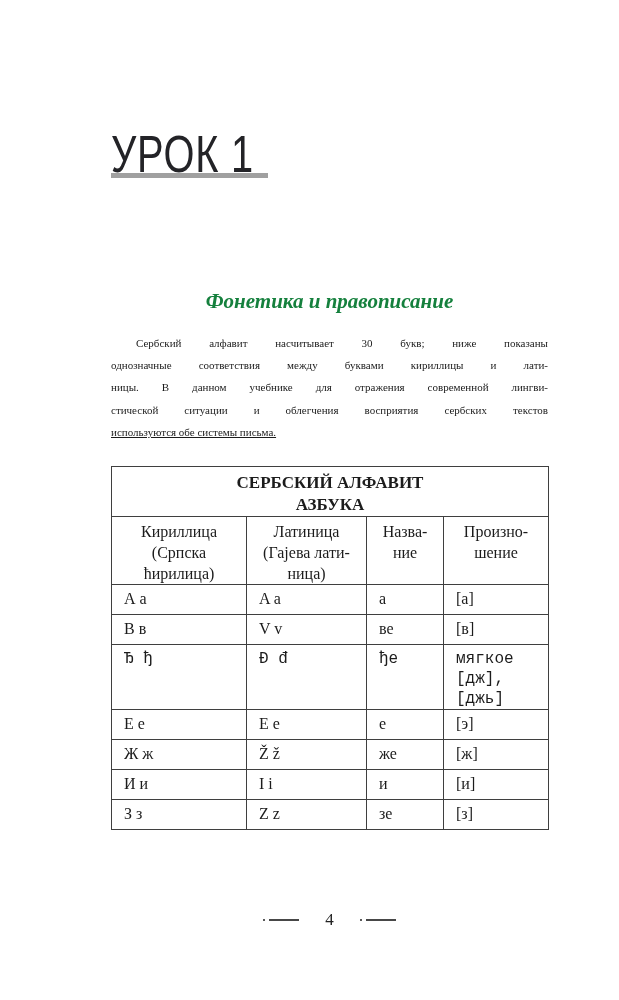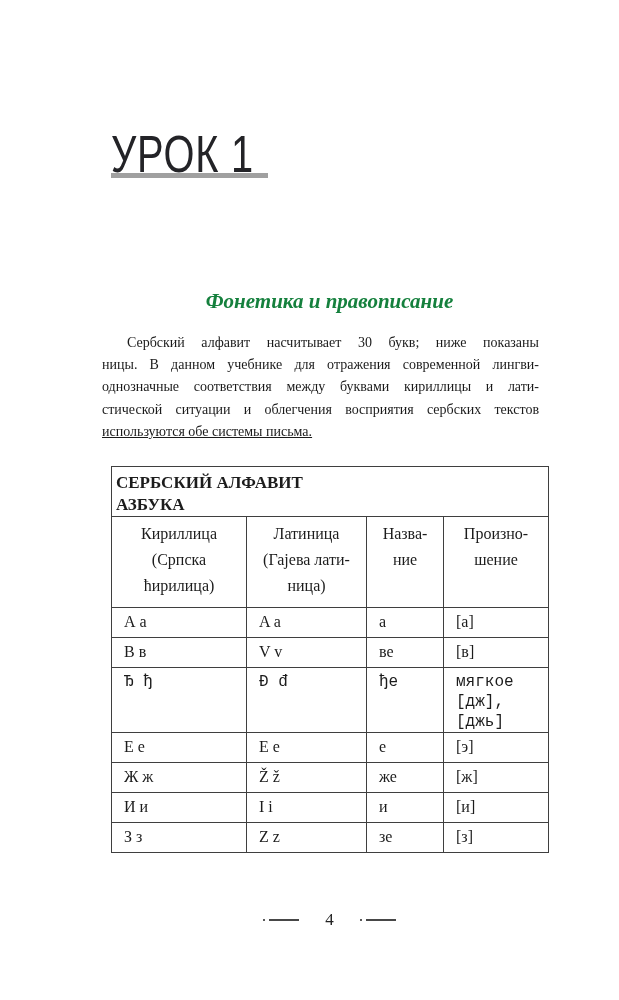--- a/index.html
+++ b/index.html
@@ -50,24 +50,24 @@
     text-align: center;
     font-size: 21px;
     font-weight: bold;
     font-style: italic;
     color: #15803d;
   }
 
   
   .intro {
     position: absolute;
-    left: 102px;
+    left: 111px;
     top: 332px;
     width: 437px;
-    font-size: 14px;
+    font-size: 11px;
     line-height: 22.2px;
     color: #1b1b1b;
   }
   .intro-line {
     text-align: justify;
     text-align-last: justify;
   }
   .intro-line.first {
     text-indent: 25px;
   }
@@ -90,32 +90,32 @@
     box-sizing: border-box;
     border: 1px solid #3f3f3f;
     vertical-align: top;
     white-space: pre-line;
     line-height: 20px;
     font-weight: normal;
     padding: 4px 4px 0 12px;
     text-align: left;
   }
   .alphabet-table .tbl-title {
-    text-align: left;
+    text-align: center;
     font-weight: bold;
     font-size: 17px;
     line-height: 22px;
     height: 45px;
     padding: 5px 4px 0 4px;
   }
   .alphabet-table th.col-header {
     text-align: center;
-    line-height: 26px;
+    line-height: 21px;
     height: 66px;
-    padding: 4px 2px 8px 2px;
+    padding: 4px 2px 0 2px;
   }
   .alphabet-table tr.data-row td { height: 30px; }
   .alphabet-table tr.data-row.tall td { height: 48px; font-family: Liberation Mono, monospace; }
 
   
   .footer {
     position: absolute;
     left: 111px;
     top: 910px;
     width: 437px;
@@ -150,22 +150,22 @@
 
 <div class="page">
 
   <div class="lesson-title">УРОК 1</div>
   <div class="title-underline"></div>
 
   <div class="section-title">Фонетика и правописание</div>
 
   <div class="intro">
     <div class="intro-line first">Сербский алфавит насчитывает 30 букв; ниже показаны</div>
+    <div class="intro-line">однозначные соответствия между буквами кириллицы и лати-</div>
     <div class="intro-line">ницы. В данном учебнике для отражения современной лингви-</div>
-    <div class="intro-line">однозначные соответствия между буквами кириллицы и лати-</div>
     <div class="intro-line">стической ситуации и облегчения восприятия сербских текстов</div>
     <div class="intro-line last">используются обе системы письма.</div>
   </div>
 
   <table class="alphabet-table">
     <colgroup>
       <col style="width:135px">
       <col style="width:120px">
       <col style="width:77px">
       <col style="width:105px">

